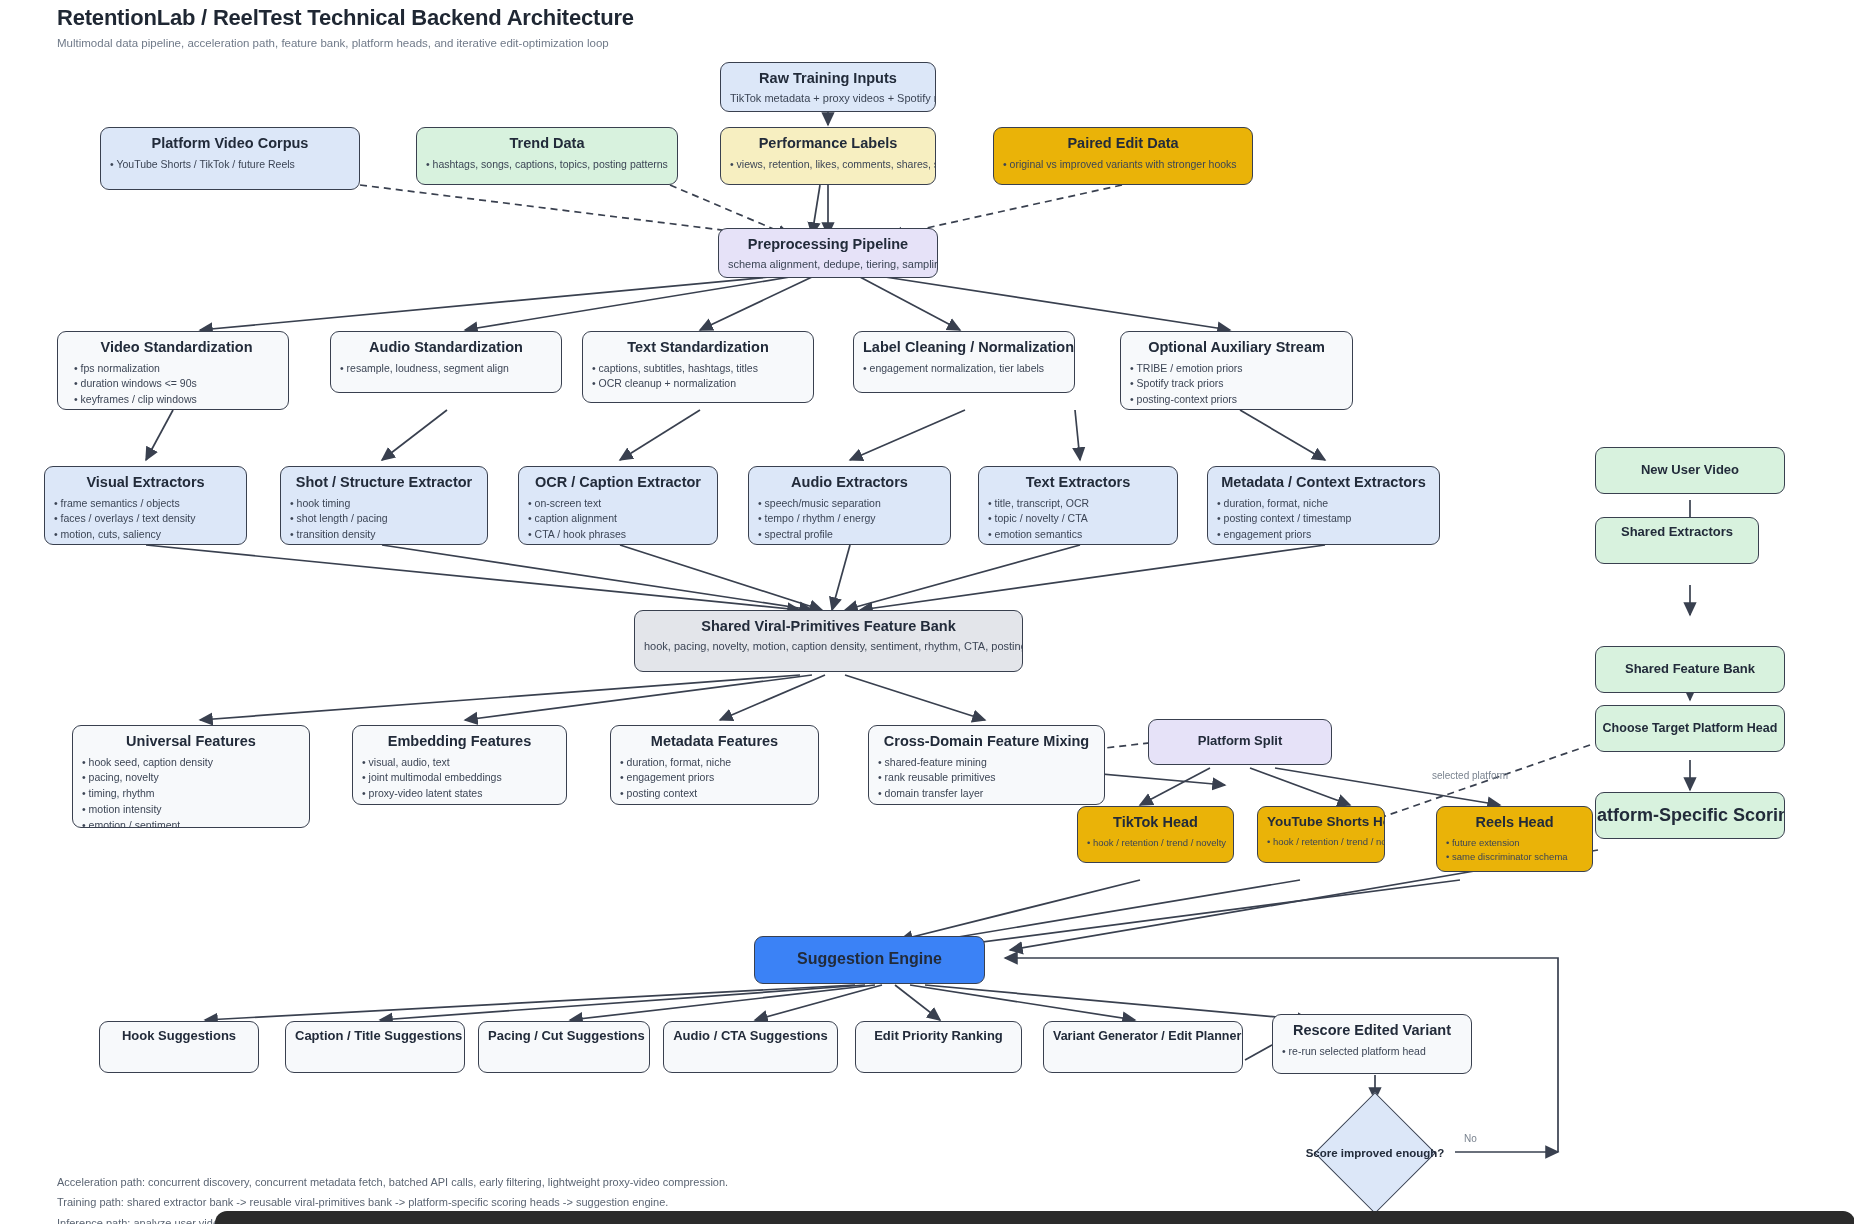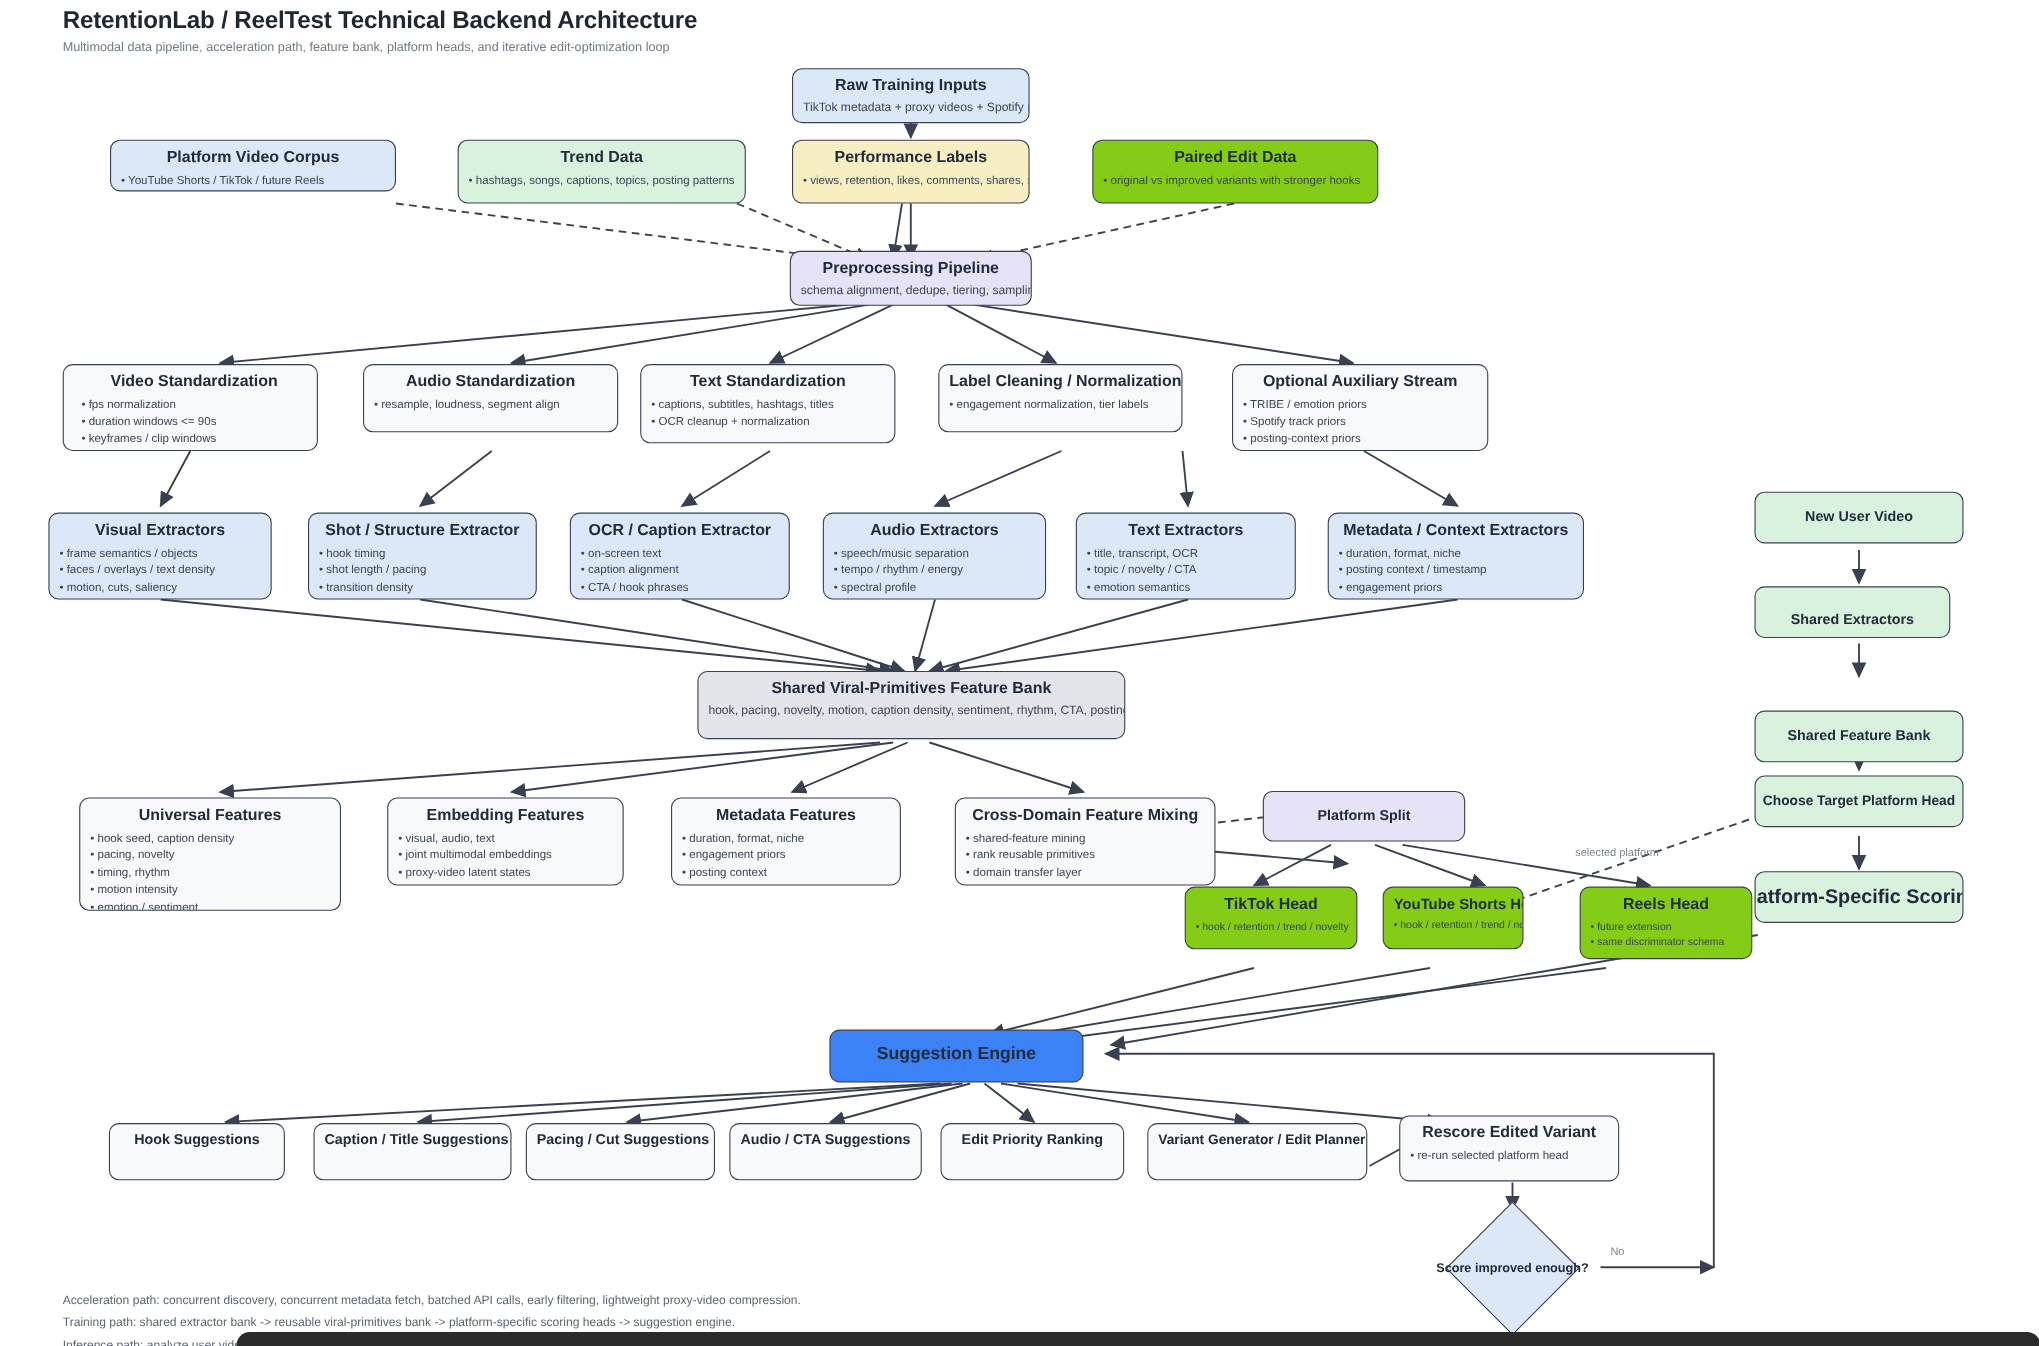--- a/index.html
+++ b/index.html
@@ -59,21 +59,21 @@
     color: #3c4555;
     line-height: 1.5;
     white-space: nowrap;
   }
   .node ul li:before { content: "• "; }
   .node.plain .ttl { font-weight: bold; font-size: 13px; }
 
   .fill-blue   { background: #dce7f8; }
   .fill-green  { background: #d8f2de; }
   .fill-yellow { background: #f7efc1; }
-  .fill-pink   { background: #84cc16; }
+  .fill-pink   { background: #eab308; }
   .fill-purple { background: #e6e2f8; }
   .fill-grey   { background: #e3e5ea; }
   .fill-white  { background: #f7f9fb; }
   .fill-gold   { background: #3b82f6; }
 
   .node.diamond {
     border: none;
     background: transparent;
     padding: 0;
   }
@@ -215,21 +215,21 @@
       <path d="M1455,1152 L1558,1152"></path>
       <path d="M1558,1152 L1558,958 L1005,958"></path>
     </g>
   </svg>
 
   <div class="node fill-blue" style="left:720px; top:62px; width:216px; height:50px;">
     <div class="ttl">Raw Training Inputs</div>
     <div class="sub">TikTok metadata + proxy videos + Spotify metadata</div>
   </div>
 
-  <div class="node fill-blue" style="left:100px; top:127px; width:260px; height:47px;">
+  <div class="node fill-blue" style="left:100px; top:127px; width:260px; height:63px;">
     <div class="ttl">Platform Video Corpus</div>
     <ul>
       <li>YouTube Shorts / TikTok / future Reels</li>
     </ul>
   </div>
 
   <div class="node fill-green" style="left:416px; top:127px; width:262px; height:58px;">
     <div class="ttl">Trend Data</div>
     <ul>
       <li>hashtags, songs, captions, topics, posting patterns</li>
@@ -417,21 +417,21 @@
       <li style="font-size:9.5px;">same discriminator schema</li>
     </ul>
   </div>
 
   <div class="edge-label" style="left:1432px; top:770px;">selected platform</div>
 
   <div class="node fill-green plain" style="left:1595px; top:447px; width:190px; height:47px; display:flex; align-items:center; justify-content:center;">
     <div class="ttl">New User Video</div>
   </div>
 
-  <div class="node fill-green plain" style="left:1595px; top:533px; width:178px; height:47px; display:flex; align-items:flex-end; justify-content:center;">
+  <div class="node fill-green plain" style="left:1595px; top:517px; width:164px; height:47px; display:flex; align-items:flex-start; justify-content:center;">
     <div class="ttl">Shared Extractors</div>
   </div>
 
   <div class="node fill-green plain" style="left:1595px; top:646px; width:190px; height:47px; display:flex; align-items:center; justify-content:center;">
     <div class="ttl">Shared Feature Bank</div>
   </div>
 
   <div class="node fill-green plain" style="left:1595px; top:705px; width:190px; height:47px; display:flex; align-items:center; justify-content:center;">
     <div class="ttl" style="font-size:12.5px;">Choose Target Platform Head</div>
   </div>

